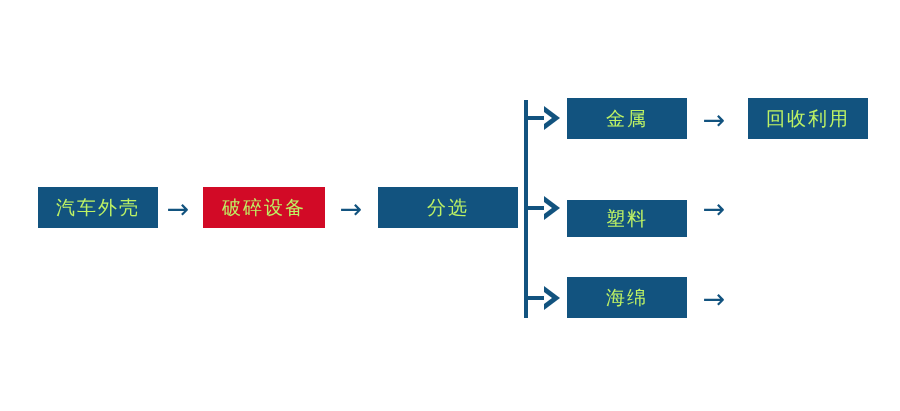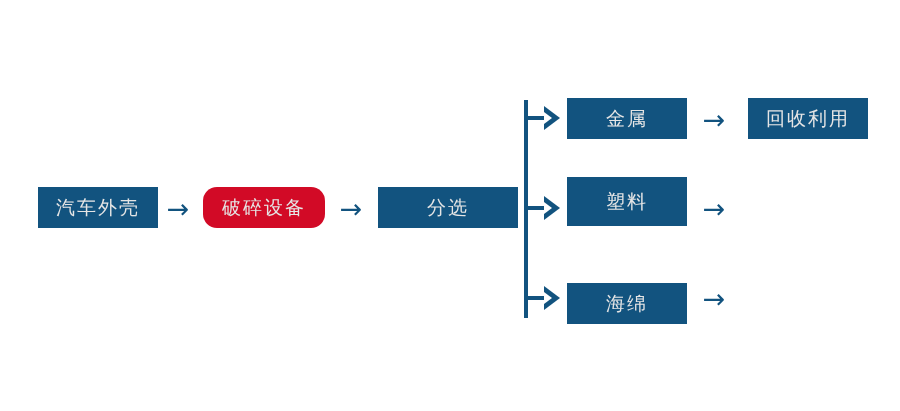--- a/index.html
+++ b/index.html
@@ -19,30 +19,30 @@
     overflow: hidden;
   }
 
   
   .node {
     position: absolute;
     display: flex;
     align-items: center;
     justify-content: center;
     box-sizing: border-box;
-    color: #e5e5e5;
+    color: #bef264;
     font-size: 19px;
     line-height: 1;
     letter-spacing: 2px;
     font-family: "DejaVu Sans", "Liberation Sans", sans-serif;
     white-space: nowrap;
     user-select: none;
   }
   .node.blue  { background: #12537f; }
-  .node.red   { background: #d20a26; border-radius: 14px; }
+  .node.red   { background: #d20a26; }
 
   
   .arrow {
     position: absolute;
     display: flex;
     align-items: center;
     justify-content: center;
     color: #12537f;
     font-size: 27px;
     line-height: 1;
@@ -118,29 +118,29 @@
   <div class="arrow" style="left:696px; top:104px; width:36px; height:30px;">→</div>
 
   <div class="node blue" style="left:748px; top:98px; width:120px; height:41px;">回收利用</div>
 
   <div class="branch" style="left:526px; top:196px; width:46px;">
     <span class="stem"></span>
     <span class="head"></span>
     <span class="head-notch"></span>
   </div>
 
-  <div class="node blue" style="left:567px; top:177px; width:120px; height:49px;">塑料</div>
+  <div class="node blue" style="left:567px; top:200px; width:120px; height:37px;">塑料</div>
 
   <div class="arrow" style="left:696px; top:193px; width:36px; height:30px;">→</div>
 
 
   <div class="branch" style="left:526px; top:286px; width:46px;">
     <span class="stem"></span>
     <span class="head"></span>
     <span class="head-notch"></span>
   </div>
 
-  <div class="node blue" style="left:567px; top:283px; width:120px; height:41px;">海绵</div>
+  <div class="node blue" style="left:567px; top:277px; width:120px; height:41px;">海绵</div>
 
   <div class="arrow" style="left:696px; top:283px; width:36px; height:30px;">→</div>
 
 
 </div>
 
 </body></html>

